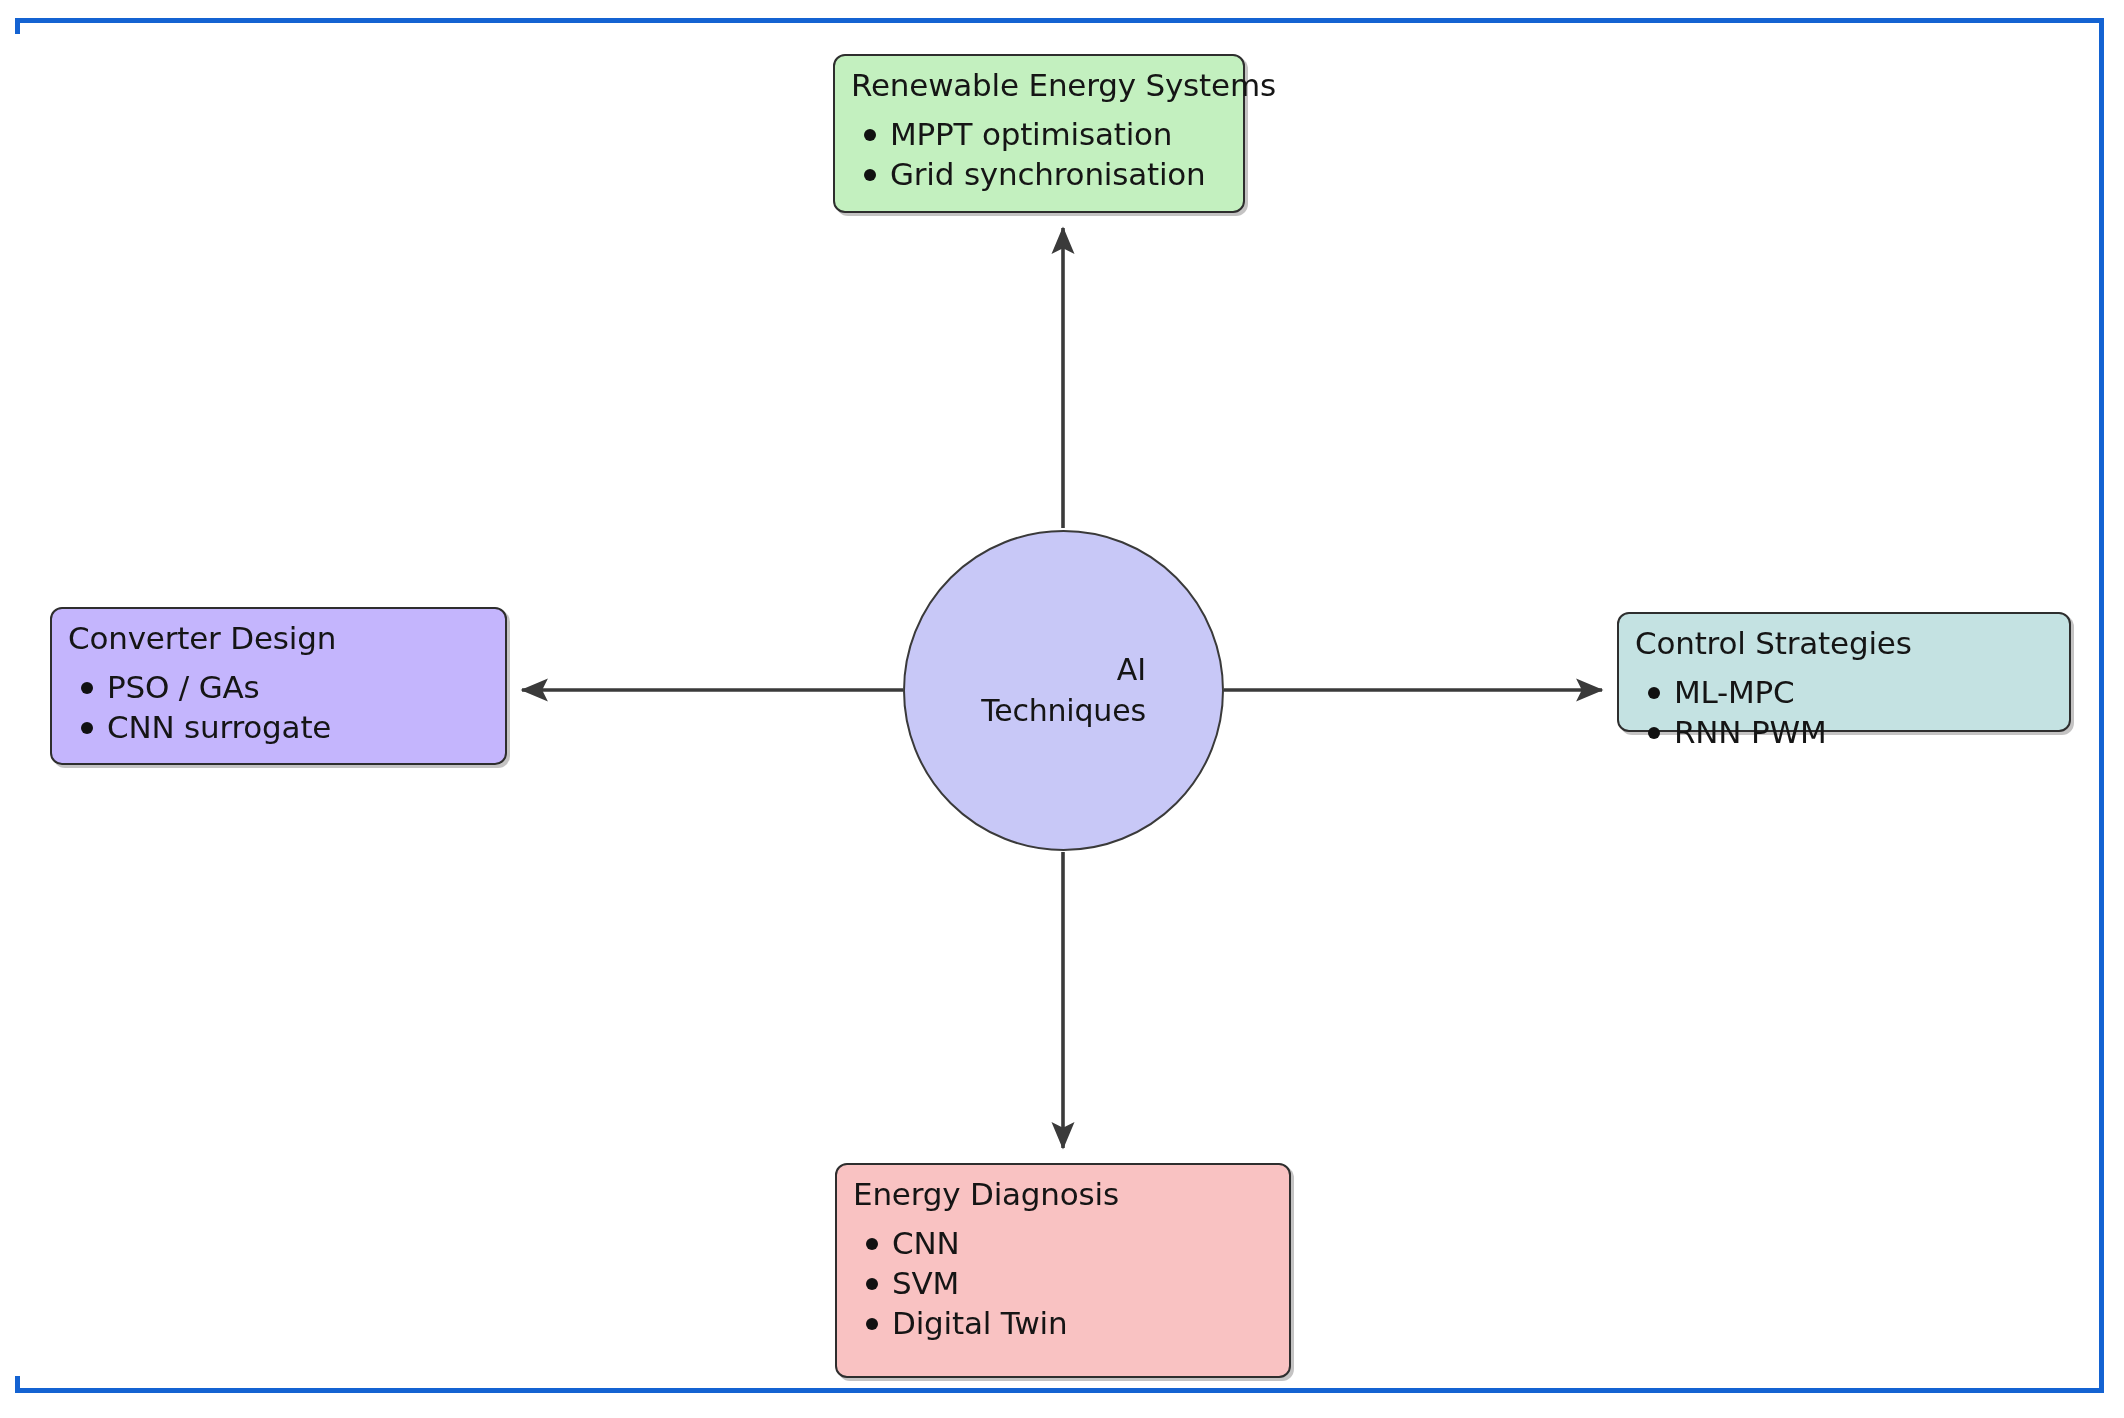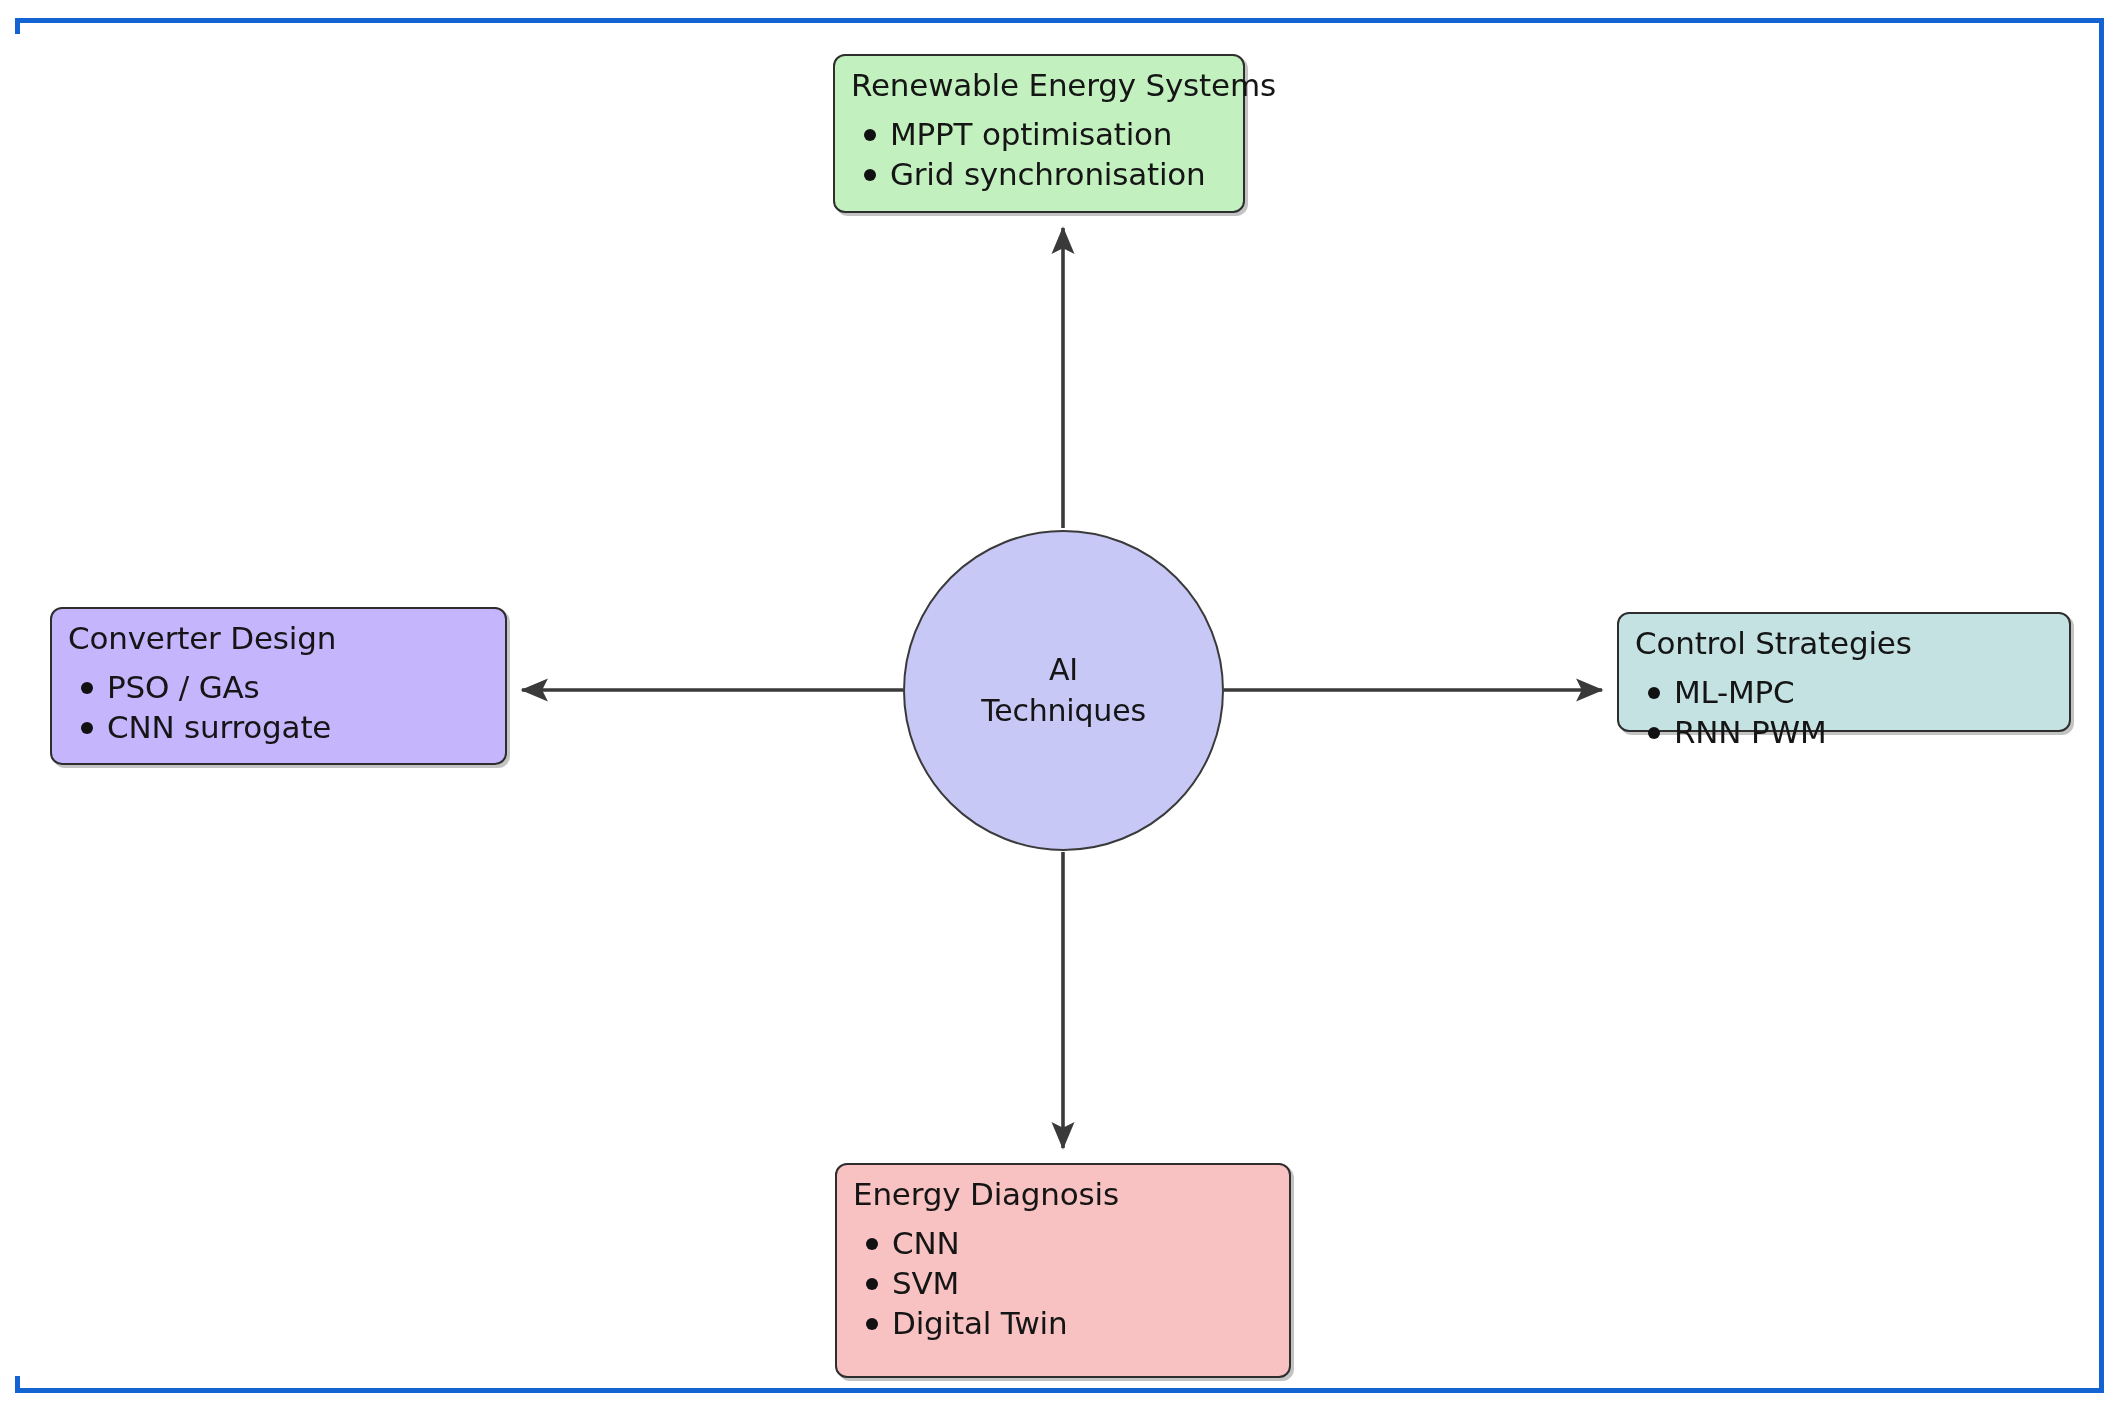--- a/index.html
+++ b/index.html
@@ -92,21 +92,21 @@
 
   
   #hub {
     position: absolute;
     box-sizing: border-box;
     border-radius: 50%;
     border: 2.5px solid #3a3a3a;
     display: flex;
     align-items: center;
     justify-content: center;
-    text-align: center;
+    text-align: right;
   }
   #hub .hub-label {
     font-size: 30px;
     line-height: 1.35;
     color: #151515;
     letter-spacing: -0.2px;
   }
 
   
   #connectors {

